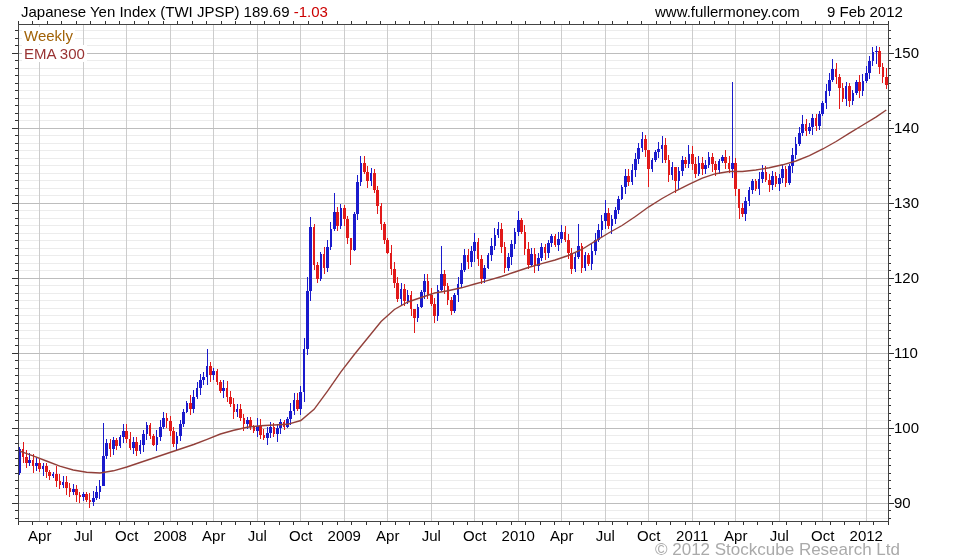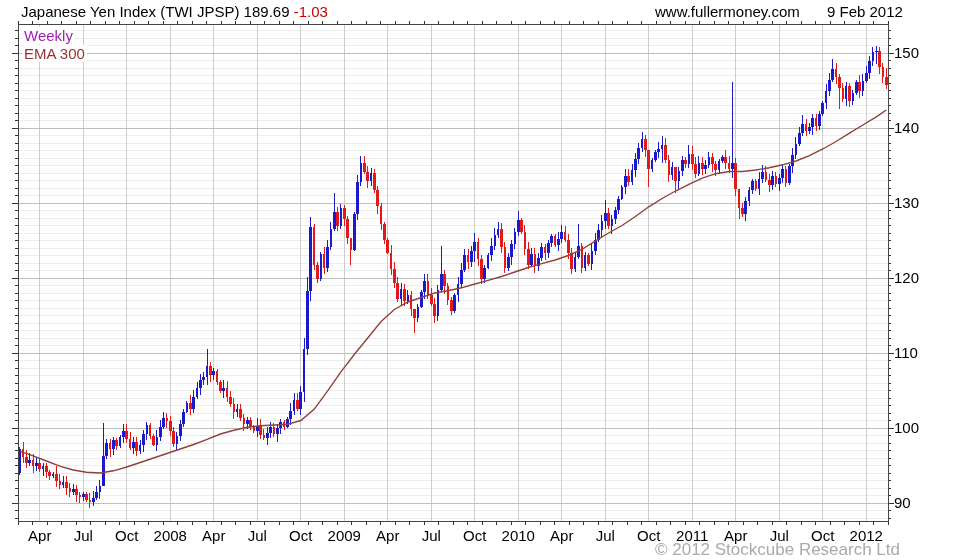--- a/index.html
+++ b/index.html
@@ -7,21 +7,21 @@
     position:relative; width:980px; height:560px; background:#ffffff;
     font-family:"Liberation Sans", sans-serif; overflow:hidden;
   }
   #plot { position:absolute; left:0; top:0; }
   .hdr { position:absolute; top:3px; font-size:15px; color:#000; white-space:nowrap; }
   #hdr-title { left:21px; }
   #hdr-change { color:#cc0000; }
   #hdr-site { left:655px; }
   #hdr-date { left:827px; }
   .legend { position:absolute; left:22px; font-size:15px; background:#fff; padding:0 2px; line-height:17px; }
-  #legend-weekly { top:27px; color:#a21caf; }
+  #legend-weekly { top:27px; color:#a16207; }
   #legend-ema { top:45px; color:#993333; }
   #copyright { position:absolute; top:540px; right:80px; font-size:17px; color:#aaaaaa; white-space:nowrap; }
 </style>
 </head>
 <body>
 
 <div id="stage">
   <svg id="plot" width="980" height="560">
       <g shape-rendering="crispEdges">
         <line x1="18" y1="518" x2="888" y2="518" stroke="#ececec" stroke-width="1"></line>

